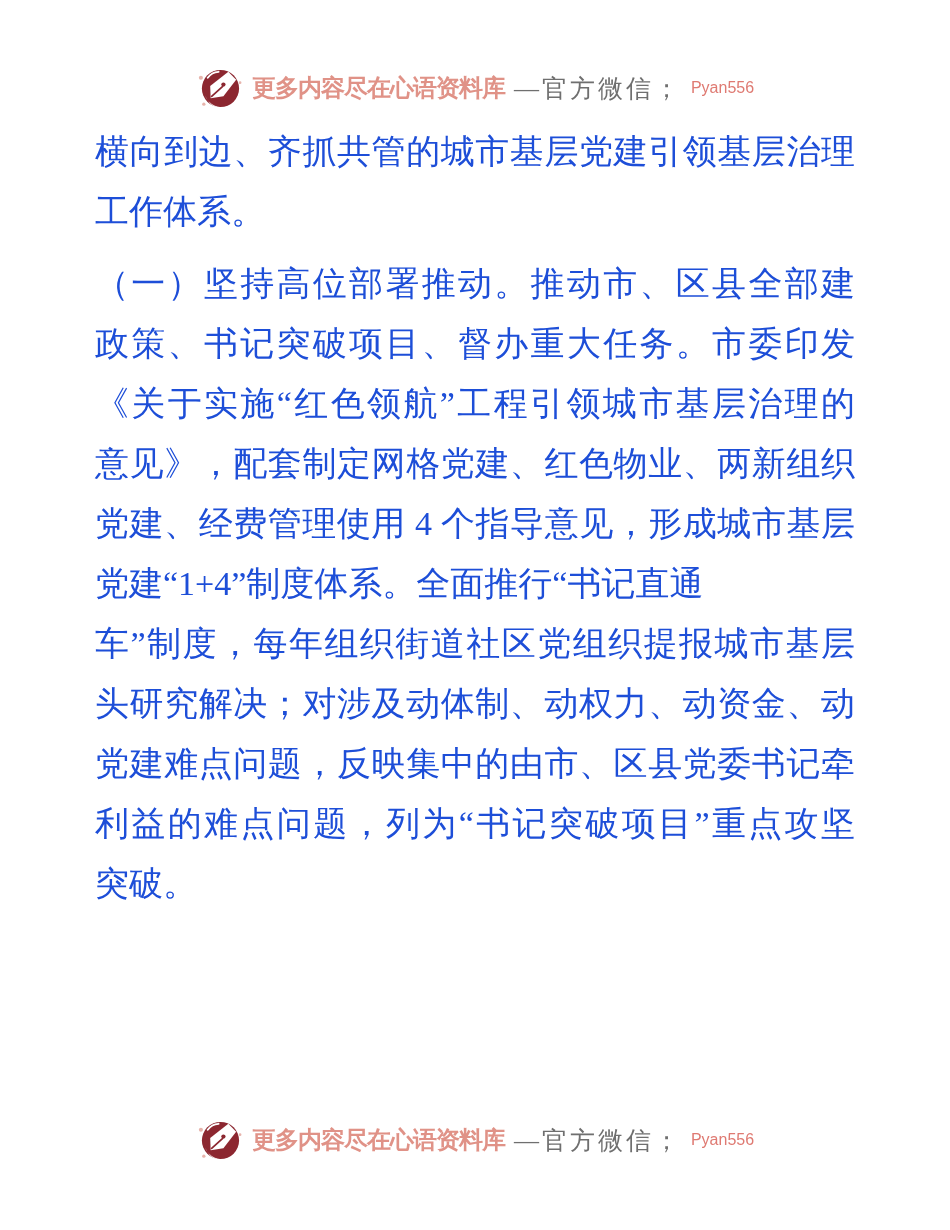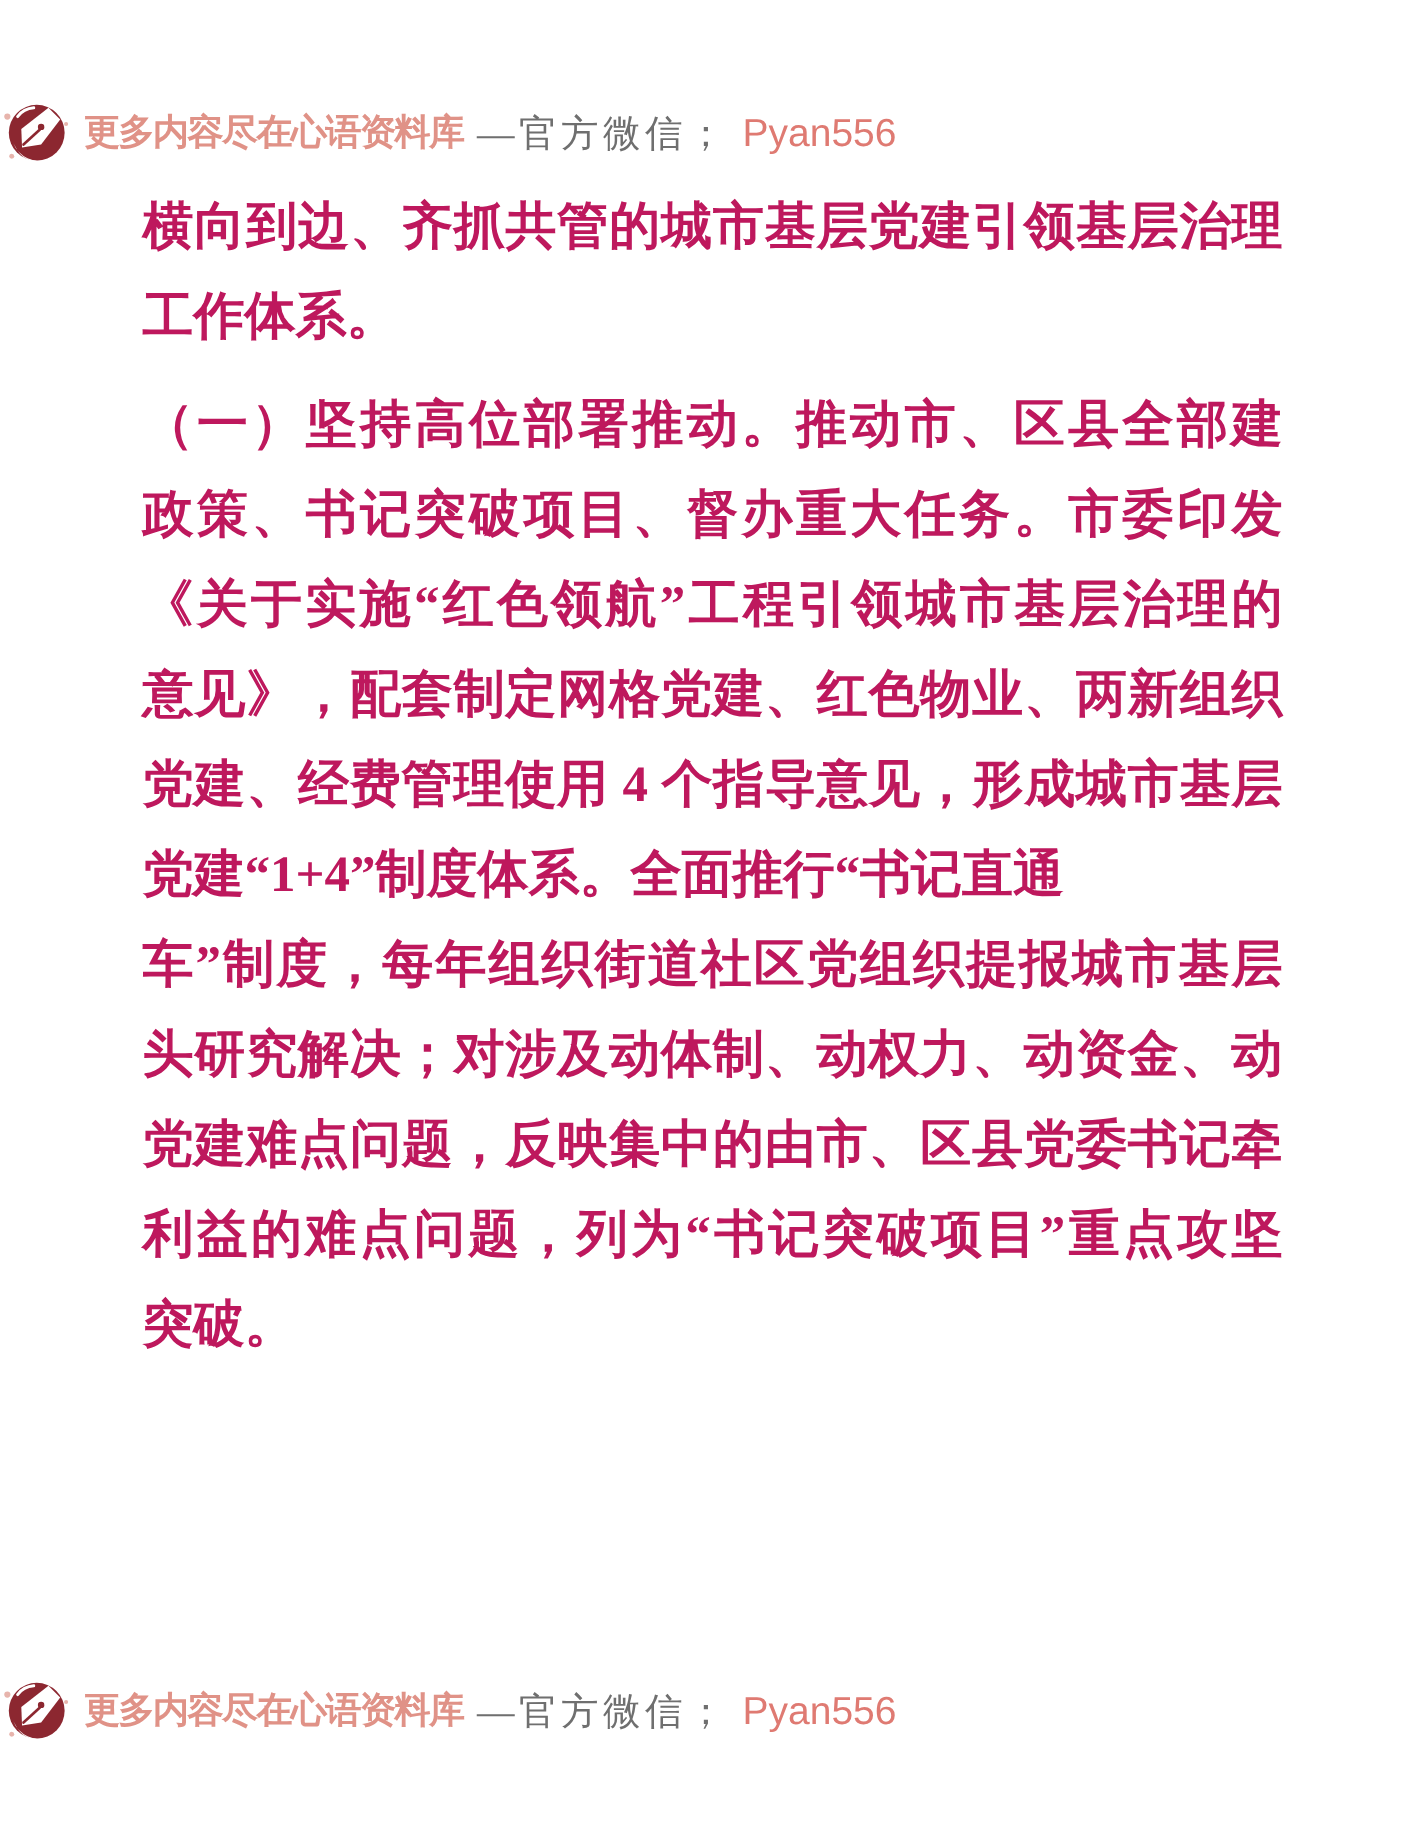--- a/index.html
+++ b/index.html
@@ -9,40 +9,41 @@
     overflow: hidden;
     font-family: "Liberation Serif", serif;
   }
   .page {
     width: 950px; height: 1230px;
     position: relative;
   }
   .watermark {
     display: flex;
     align-items: center;
+    justify-content: center;
     gap: 9px;
     width: 100%;
   }
   .watermark.header { padding-top: 62px; height: 52px; box-sizing: content-box; }
   .watermark.footer { position: absolute; top: 1114px; left: 0; height: 52px; }
   .wm-logo { width: 47px; height: 47px; flex: 0 0 auto; }
   .wm-brand {
     font-size: 24px;
     font-weight: 600;
     letter-spacing: -1px;
     white-space: nowrap;
   }
   .wm-wechat {
     font-size: 25px;
     letter-spacing: 3px;
     white-space: nowrap;
     font-family: Liberation Serif, serif;
   }
   .wm-id {
-    font-size: 26px;
+    font-size: 16px;
     font-family: "Liberation Sans", sans-serif;
     white-space: nowrap;
   }
   .doc {
     width: 760px;
     margin: 8px 95px 0 95px;
   }
   .para { margin: 0; }
   .para + .para { margin-top: 12px; }
   .line {
@@ -72,21 +73,21 @@
       <path d="M27 22 L16 32" stroke="#8c2730" stroke-width="1.8" stroke-linecap="round"></path>
       <circle cx="5" cy="13" r="2.1" class="logo-dot" fill="#e7b4ac"></circle>
       <circle cx="8" cy="40" r="1.7" class="logo-dot" fill="#e7b4ac"></circle>
       <circle cx="45" cy="18" r="1.4" class="logo-dot" fill="#e7b4ac"></circle>
     </svg>
     <span class="wm-brand" style="color: rgb(224, 146, 135);">更多内容尽在心语资料库</span>
     <span class="wm-wechat" style="color: rgb(111, 111, 111);">—官方微信；</span>
     <span class="wm-id" style="color: rgb(223, 122, 114);">Pyan556</span>
   </div>
 
-  <div class="doc" style="color: #be185d; font-weight: bold;">
+  <div class="doc" style="color: #1d4ed8;">
       <div class="para">
         <div class="line fill">横向到边、齐抓共管的城市基层党建引领基层治理</div>
         <div class="line">工作体系。</div>
       </div>
       <div class="para">
         <div class="line fill">（一）坚持高位部署推动。推动市、区县全部建</div>
         <div class="line fill">政策、书记突破项目、督办重大任务。市委印发</div>
         <div class="line fill">《关于实施“红色领航”工程引领城市基层治理的</div>
         <div class="line fill">意见》，配套制定网格党建、红色物业、两新组织</div>
         <div class="line fill">党建、经费管理使用 4 个指导意见，形成城市基层</div>

